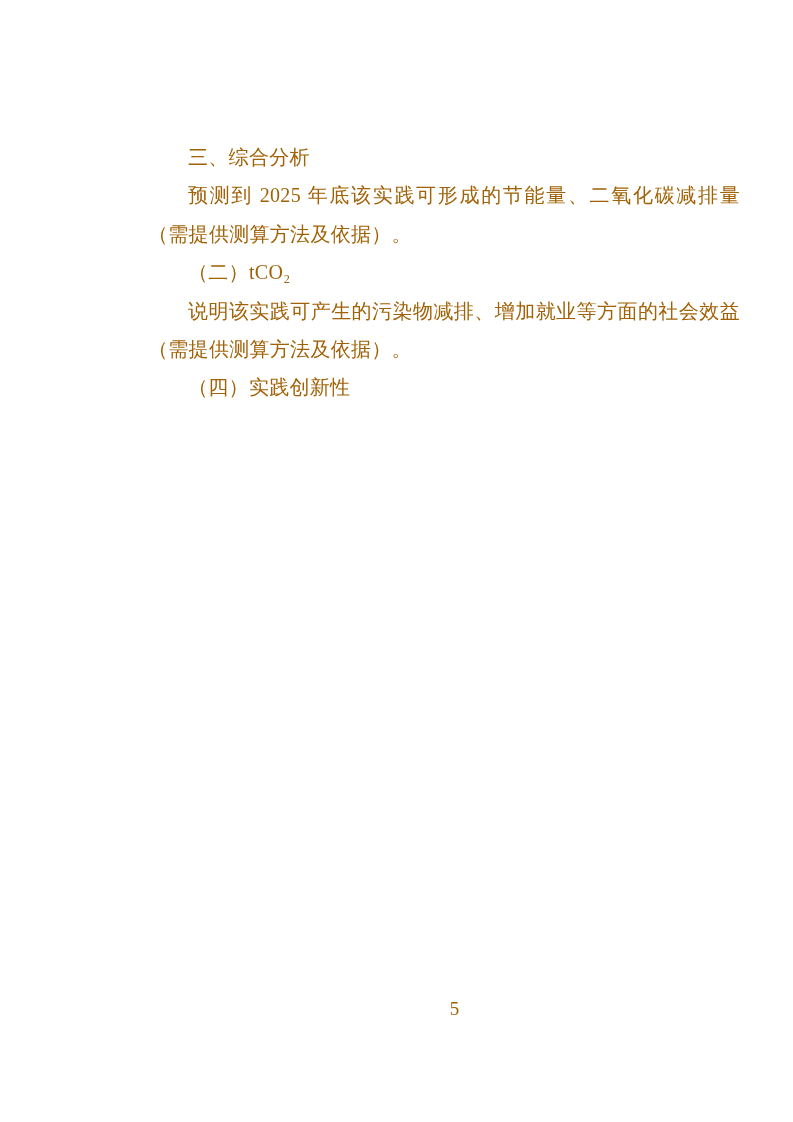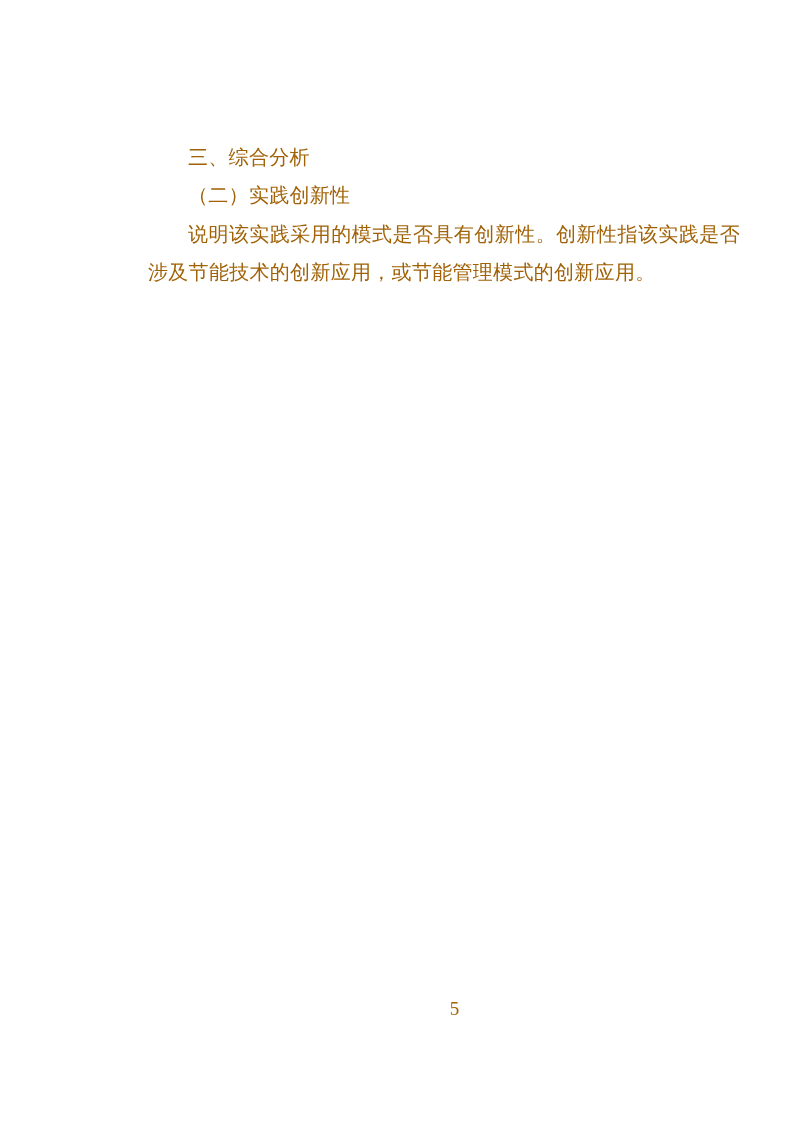--- a/index.html
+++ b/index.html
@@ -48,27 +48,29 @@
 <body>
 
 <div class="page">
 
   <div class="content">
     <p>三、综合分析</p>
 
 
 
 
+    <p>预测到 2025 年底该实践可形成的节能量、二氧化碳减排量（需提供测算方法及依据）。</p>
 
-    <p>（二）实践创新性</p>
+    <p>（二）tCO₂</p>
 
 
 
+    <p>说明该实践可产生的污染物减排、增加就业等方面的社会效益（需提供测算方法及依据）。</p>
 
+    <p>（四）实践创新性</p>
 
-    <p>说明该实践采用的模式是否具有创新性。创新性指该实践是否涉及节能技术的创新应用，或节能管理模式的创新应用。</p>
   </div>
 
   <div class="footer">
     <span>5</span>
   </div>
 
 </div>
 
 </body></html>

